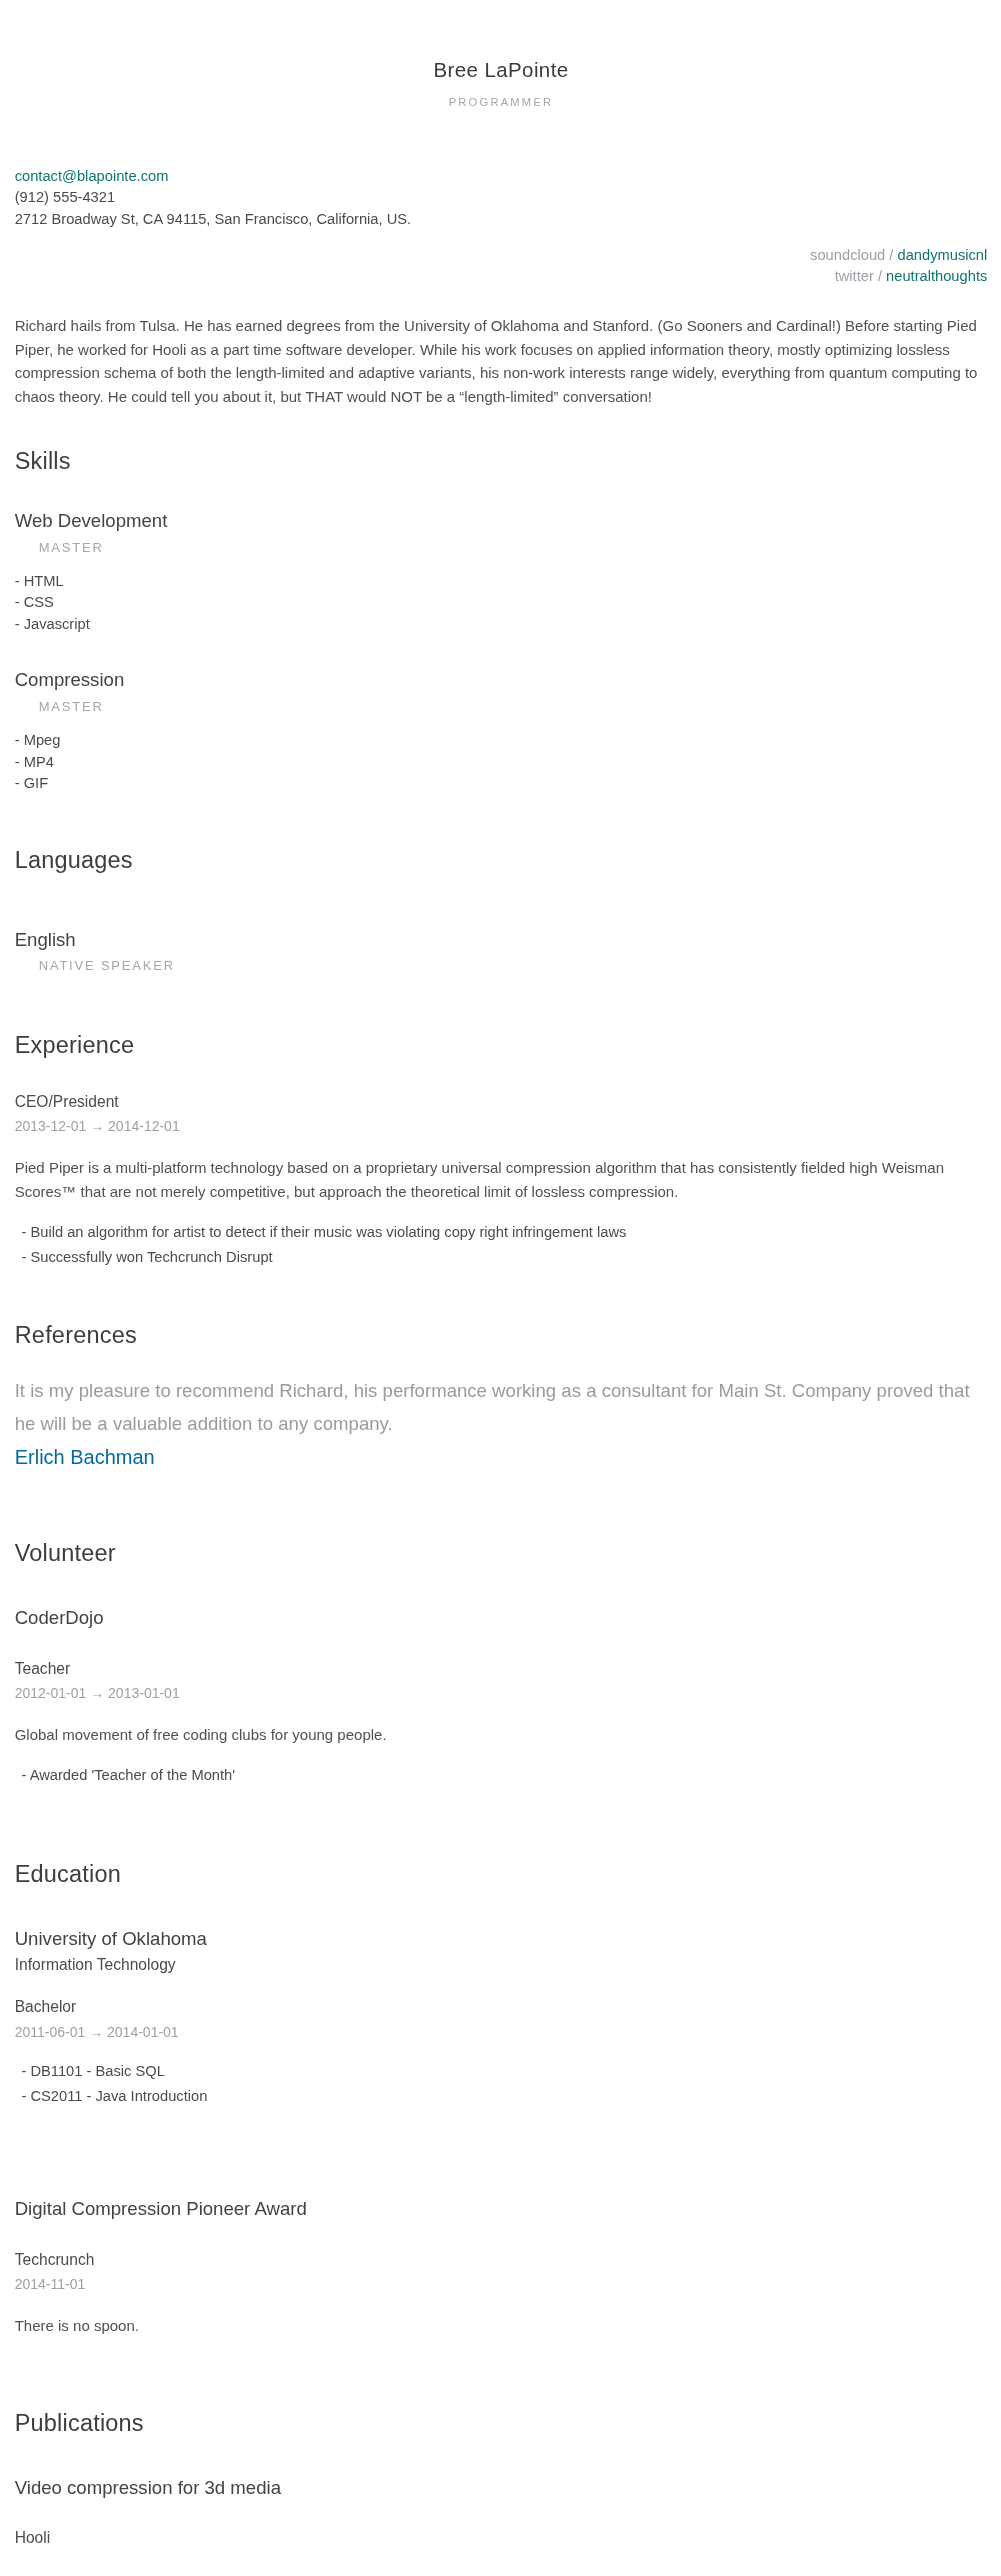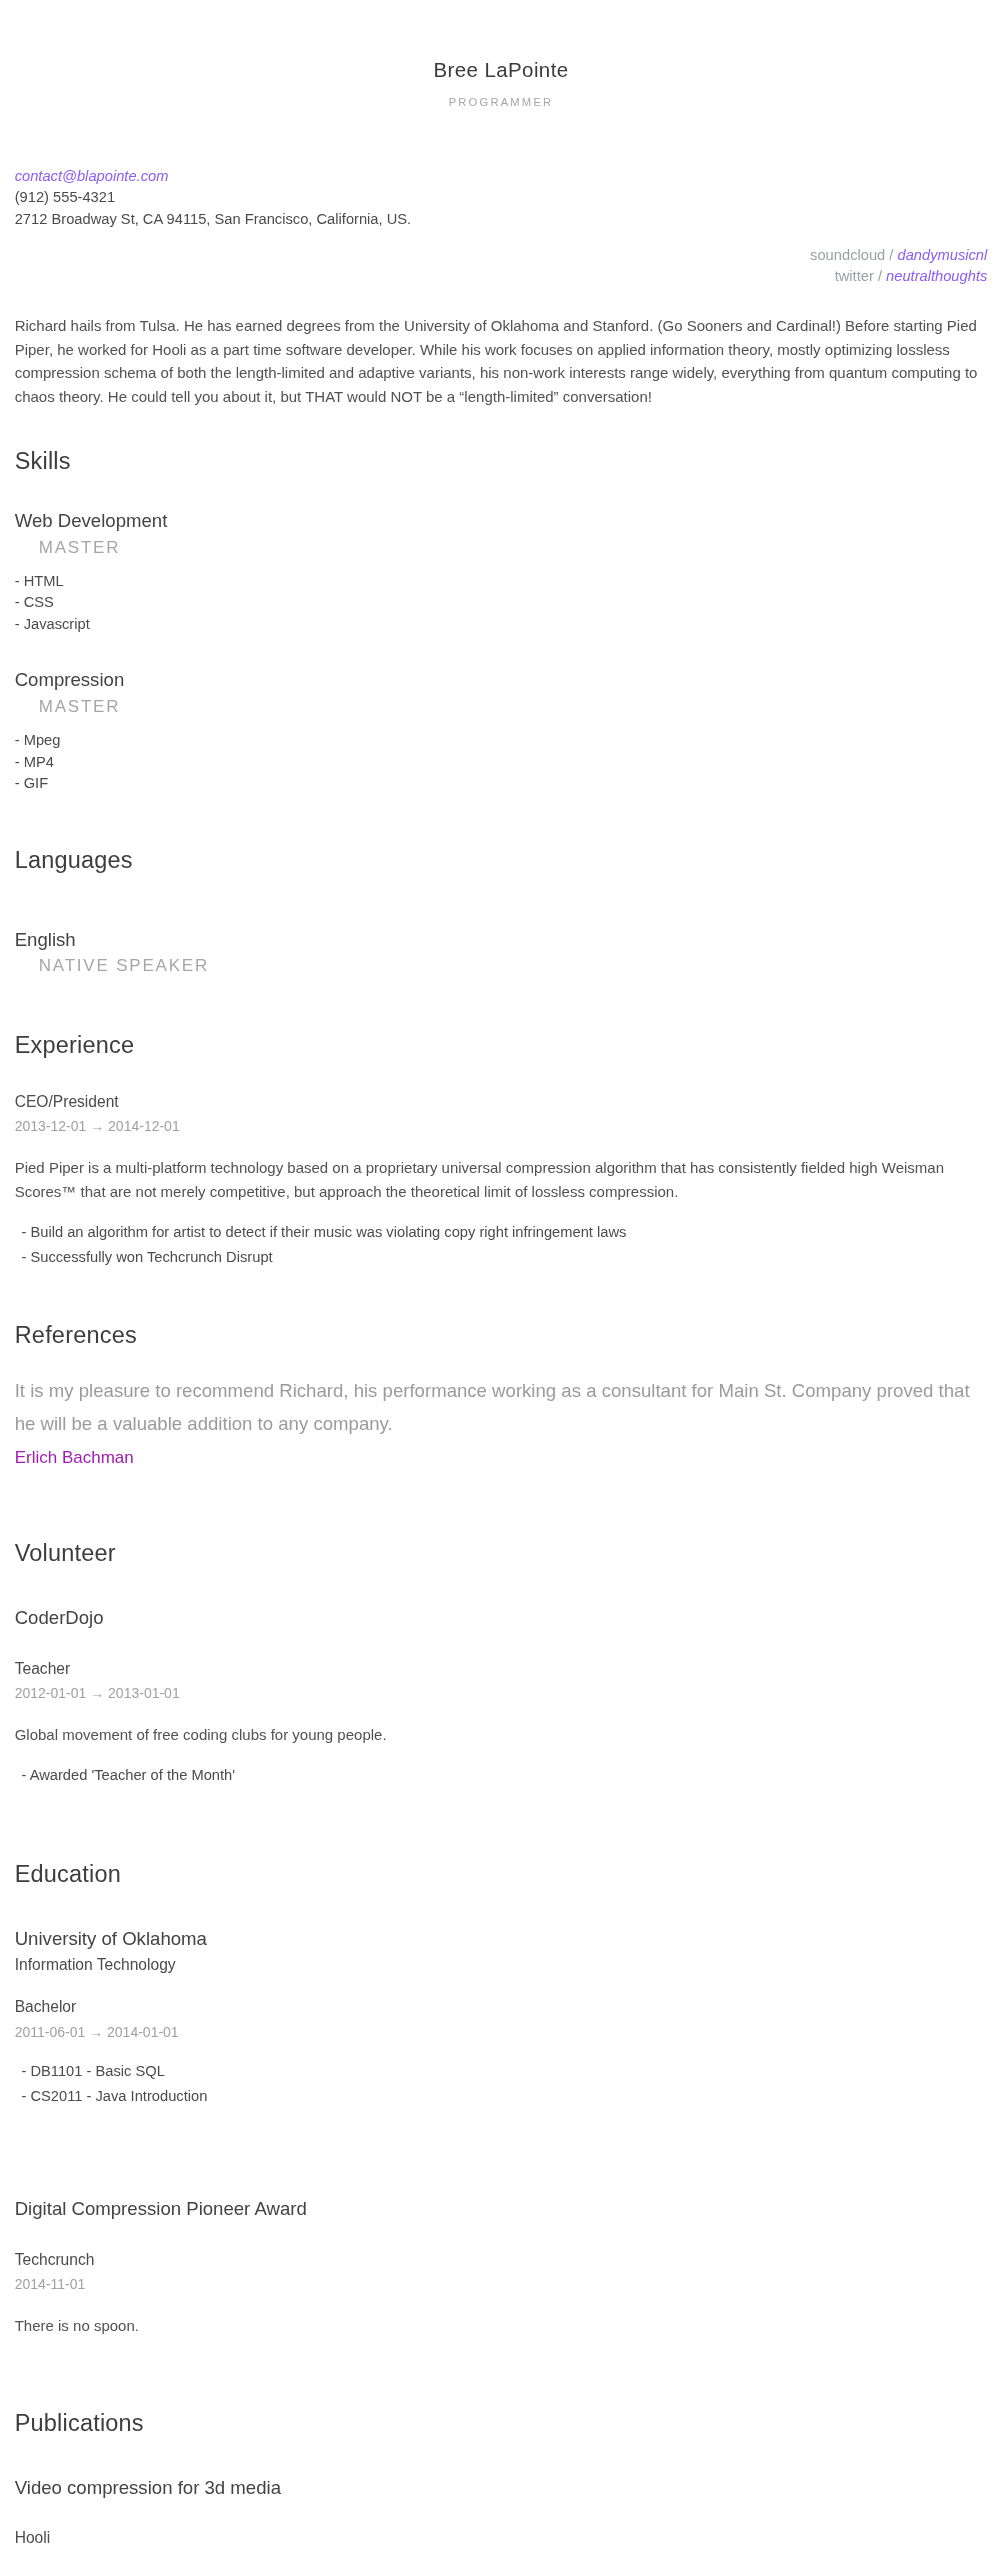--- a/index.html
+++ b/index.html
@@ -8,51 +8,51 @@
   .page { width:1001px; min-height:2576px; box-sizing:border-box;
           padding:57px 13.7px 137px 14.7px; background:#ffffff; }
 
   
   .name { font-size:20.5px; font-weight:400; color:#3a3a3a; text-align:center;
           margin:0; letter-spacing:0.4px; line-height:25.4px; }
   .job-label { text-align:center; font-size:11.2px; color:#a6a6a6;
                letter-spacing:2.2px; margin-top:12.7px; line-height:14.7px; }
   .contact { margin-top:56px; font-size:14.7px; line-height:21.5px; color:#4b4b4b; }
   .contact > div, .contact > a { display:block; }
-  a.link { color:#8b5cf6; text-decoration:none; cursor:pointer;font-style:italic; }
+  a.link { color:#0f766e; text-decoration:none; cursor:pointer; }
   .profiles { margin-top:14.7px; text-align:right; font-size:14.7px; line-height:21.5px;
               color:#9aa0a7; }
   .summary { margin:26.4px 0 0; font-size:15px; line-height:23.5px; color:#515151;
              max-width:978px; }
 
   
   .section { margin-top:0; }
   .sec-heading { font-size:23.5px; font-weight:400; color:#3d3d3d; margin:0;
                  line-height:29px; letter-spacing:0.2px; }
   .mt-40 { margin-top:39px; } .mt-52 { margin-top:51px; } .mt-56 { margin-top:71px; }
   .mt-58 { margin-top:57px; } .mt-90 { margin-top:88px; }
 
   .item-title { font-size:18.6px; font-weight:400; color:#434343; margin:0; line-height:23.5px; }
   .item-sub   { font-size:15.6px; color:#4b4b4b; line-height:20.5px; }
-  .level { font-size:17px; color:#a6a6a6; letter-spacing:1.8px; margin-top:7.8px;
+  .level { font-size:13px; color:#a6a6a6; letter-spacing:1.8px; margin-top:7.8px;
            line-height:14.7px;padding-left:24px; }
   .dates { font-size:14px; color:#a0a0a0; margin-top:3.9px; line-height:20.5px; }
   .item-summary { margin:19.6px 0 0; font-size:15px; line-height:23.5px; color:#515151; }
 
   ul.plain-list { list-style:none; margin:15.6px 0 0; padding:0; font-size:14.7px;
                   line-height:21.5px; color:#4b4b4b; }
   ul.indent-list { list-style:none; margin:16.6px 0 0; padding:0 0 0 6.8px; font-size:14.7px;
                    line-height:25.4px; color:#4b4b4b; }
 
   .skill-item { margin-top:33px; }
   .lang-item  { margin-top:53px; }
   .exp-position { margin-top:32px; }
   .quote { font-size:18.6px; line-height:33px; color:#9b9b9b; margin:23.5px 0 0;
            max-width:968px; }
-  .quote-name { margin-top:6.8px; font-size:17px; color:#a21caf; line-height:21.5px; }
+  .quote-name { margin-top:6.8px; font-size:20px; color:#0369a1; line-height:21.5px; }
   .org-title { margin-top:38px; }
   .sub-after-org { margin-top:29px; }
   .area-line { margin-top:4.9px; }
   .study-line { margin-top:21.5px; }
 </style>
 </head>
 <body>
 
 <div class="page">
 

